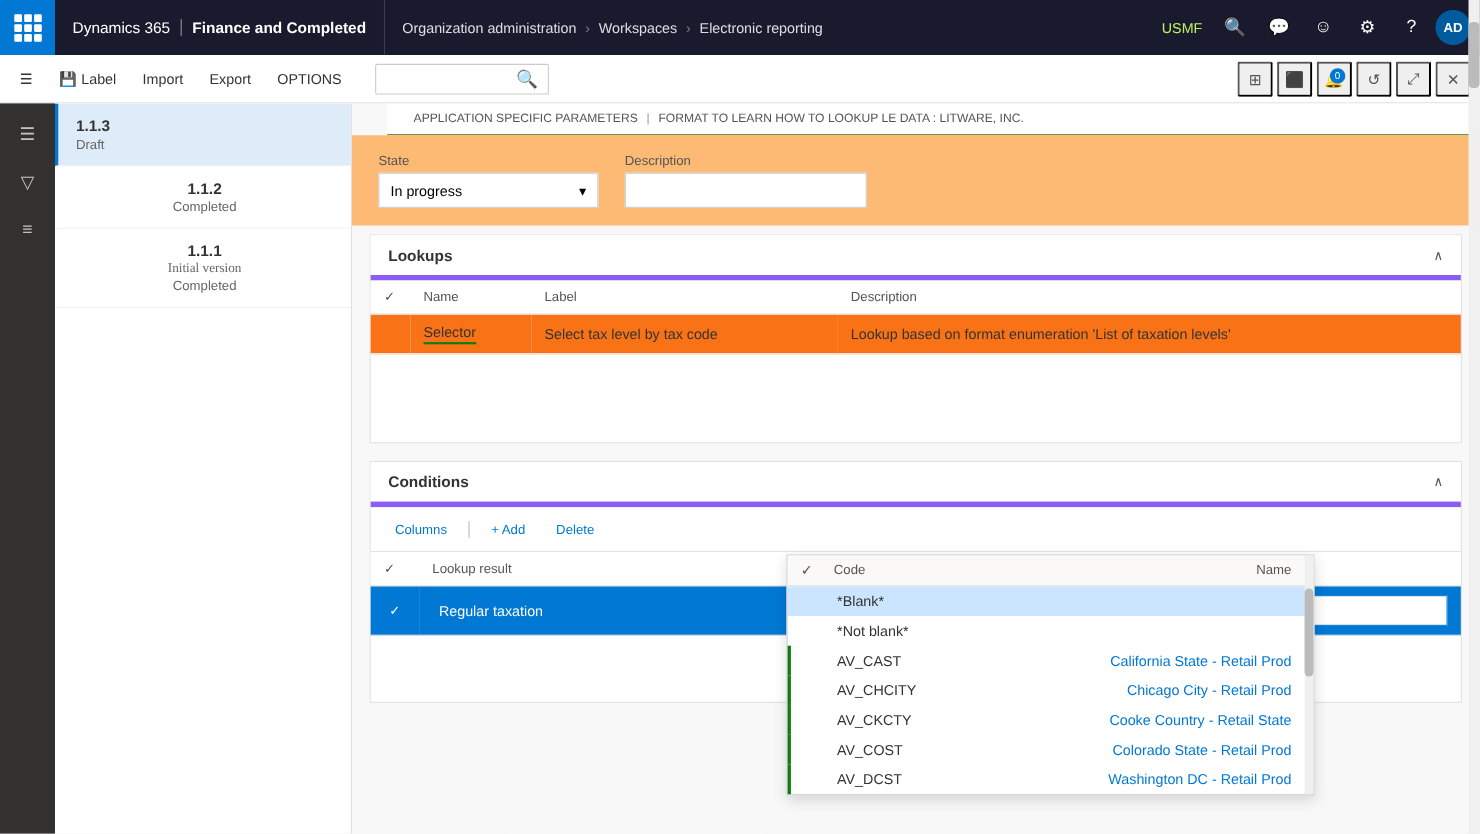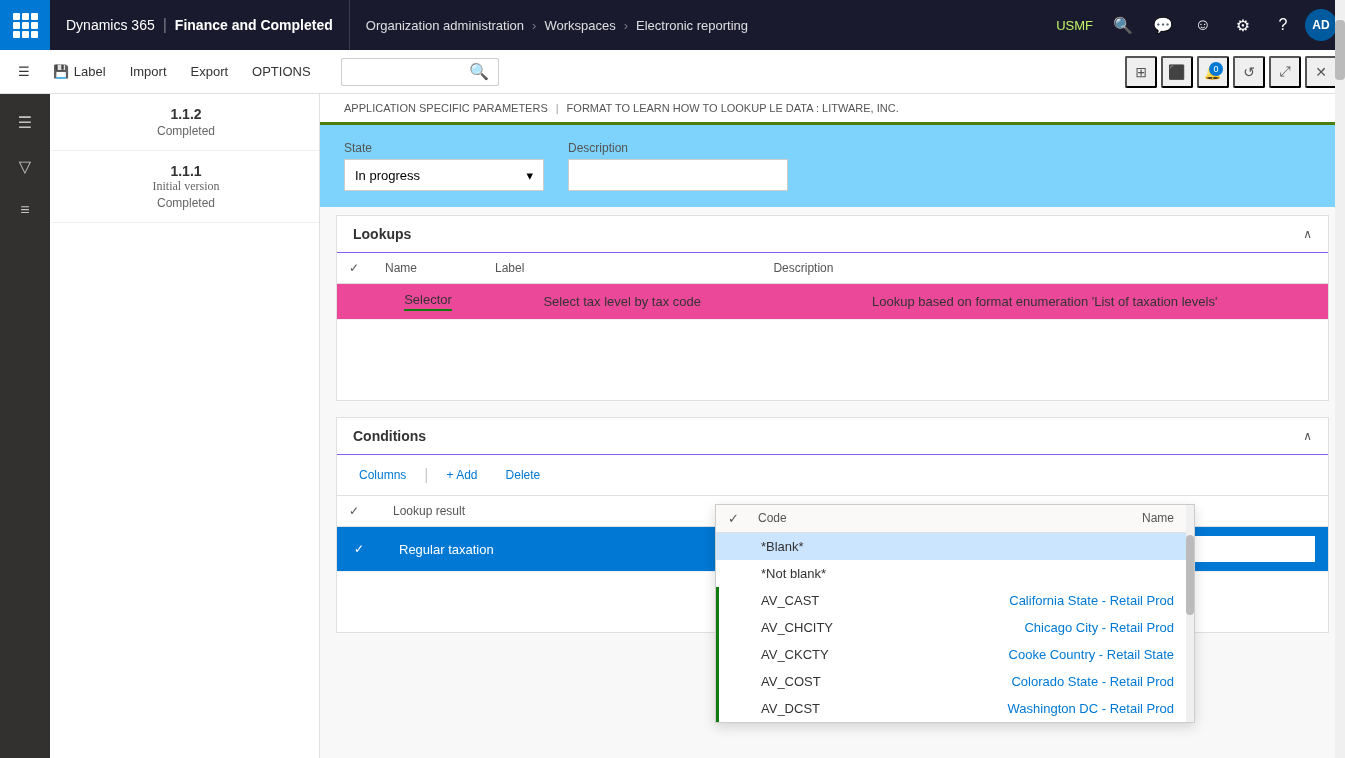--- a/index.html
+++ b/index.html
@@ -114,29 +114,29 @@
 
     
     .content-area {
       flex: 1; padding: 0; overflow: hidden; position: relative;
       background: #f8f8f8;
     }
 
     
     .page-header {
       background: white; padding: 8px 24px;
-      border-bottom: 3px solid #4d7c0f;
+      border-bottom: 1px solid #4d7c0f;
       font-size: 11px; color: #555;
-      display: flex; align-items: center; gap: 8px;
+      display: flex; align-items: center; gap: 8px; margin-left: 32px;
     }
     .header-sep { color: #999; }
 
     
     .form-area {
-      padding: 16px 24px; background: #7dd3fc; margin: 0;
+      padding: 16px 24px; background: #fdba74; margin: 0;
     }
     .form-row {
       display: flex; gap: 24px; align-items: flex-start;
     }
     .form-group { display: flex; flex-direction: column; gap: 4px; }
     .form-label { font-size: 12px; color: #555; }
     .form-select {
       display: flex; align-items: center; justify-content: space-between;
       border: 1px solid #ccc; padding: 0 10px; height: 32px; width: 200px;
       font-size: 13px; cursor: pointer; background: white;
@@ -145,38 +145,38 @@
       border: 1px solid #ccc; padding: 0 10px; height: 32px; width: 220px;
       font-size: 13px; outline: none;
     }
 
     
     .section {
       background: white; margin: 8px 0 0 0; border: 1px solid #e0e0e0;
     }
     .section-header {
       display: flex; align-items: center; justify-content: space-between;
-      padding: 10px 16px; background: white; border-bottom: 1px solid #8b5cf6;
+      padding: 10px 16px; background: white; border-bottom: 5px solid #8b5cf6;
       cursor: pointer;
     }
     .section-title { font-size: 14px; font-weight: 600; color: #333; }
     .section-chevron { color: #555; font-size: 12px; }
 
     
     .data-table { width: 100%; border-collapse: collapse; }
     .data-table th {
       padding: 8px 12px; text-align: left; font-size: 12px;
       color: #555; font-weight: 400; border-bottom: 1px solid #e0e0e0;
       background: white;
     }
     .data-table td {
       padding: 8px 12px; font-size: 13px; color: #333;
       border-bottom: 1px solid #f0f0f0;
     }
-    .data-table tr.selected td { background: #ec4899; text-align: center; }
+    .data-table tr.selected td { background: #f97316; }
     .check-col { width: 36px; }
     .green-underline {
       display: inline-block; border-bottom: 2px solid #107c10; padding-bottom: 2px;
     }
 
     
     .lookup-dropdown {
       position: absolute;
       top: 410px; left: 395px;
       width: 480px; background: white;
@@ -325,20 +325,24 @@
 
 <div class="main-layout">
 
   <div class="sidebar-nav">
     <div class="sidebar-nav-icon">☰</div>
     <div class="sidebar-nav-icon">▽</div>
     <div class="sidebar-nav-icon">≡</div>
   </div>
 
   <div class="version-list">
+    <div class="version-item active">
+      <div class="version-num">1.1.3</div>
+      <div class="version-status">Draft</div>
+    </div>
     <div class="version-item">
       <div class="version-num">1.1.2</div>
       <div class="version-status">Completed</div>
     </div>
     <div class="version-item">
       <div class="version-num">1.1.1</div>
       <div class="version-desc">Initial version</div>
       <div class="version-status">Completed</div>
     </div>
   </div>

